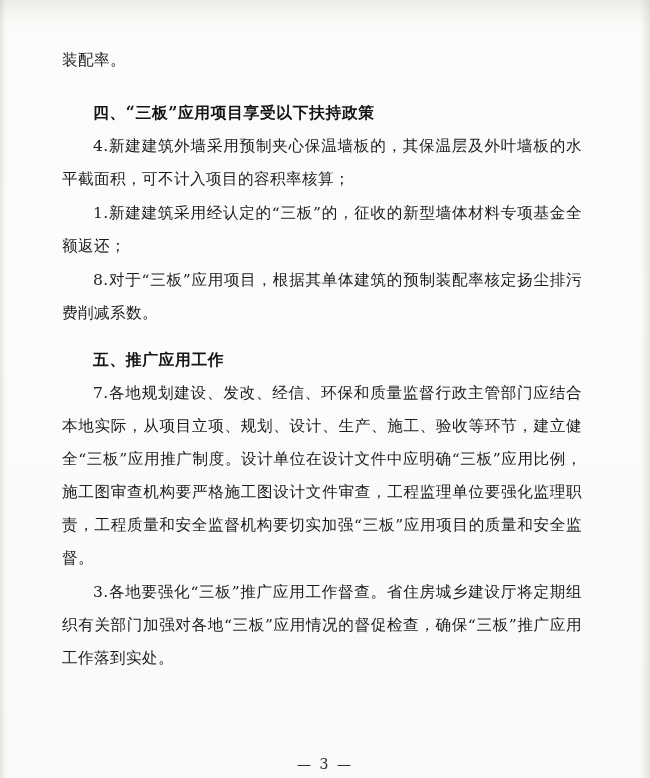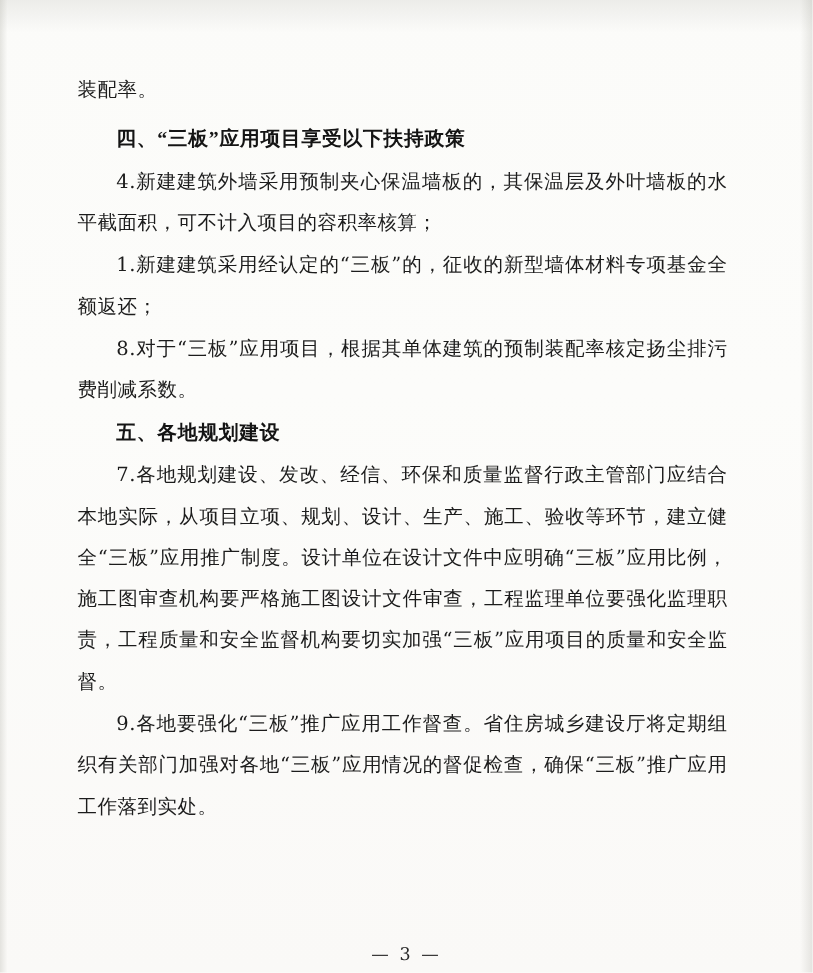--- a/index.html
+++ b/index.html
@@ -32,21 +32,21 @@
     top: 0; right: 0; width: 10px; height: 100%;
     background: linear-gradient(270deg, rgba(150,150,140,0.22), rgba(255,255,255,0));
   }
   .scan-edge-top {
     position: absolute;
     top: 0; left: 0; right: 0; height: 26px;
     background: linear-gradient(180deg, rgba(160,160,150,0.16), rgba(255,255,255,0));
   }
   .content {
     position: absolute;
-    top: 56px;
+    top: 44px;
     left: 62px;
     width: 520px;
   }
   .para {
     font-size: 15.6px;
     line-height: 33px;
     letter-spacing: 0.4px;
     text-align: justify;
     text-justify: inter-ideograph;
     margin: 0 0 1px 0;
@@ -54,23 +54,22 @@
   }
   .para.indent {
     text-indent: 31px;
   }
   .heading {
     font-size: 15.8px;
     line-height: 33px;
     letter-spacing: 0.6px;
     font-weight: bold;
     text-indent: 31px;
-    margin: 0 0 1px 0;
+    margin: 13px 0 1px 0;
     color: #141414;
-    font-family: Liberation Serif, serif;
   }
   .gap-sm { height: 5px; }
   .footer {
     position: absolute;
     bottom: 6px;
     left: 0;
     width: 650px;
     text-align: center;
     font-size: 14px;
     letter-spacing: 2px;
@@ -86,21 +85,21 @@
   <div class="scan-edge-left"></div>
   <div class="scan-edge-right"></div>
 
   <div class="content">
     <p class="para">装配率。</p>
     <div class="gap-sm"></div>
     <p class="heading">四、“三板”应用项目享受以下扶持政策</p>
     <p class="para indent">4.新建建筑外墙采用预制夹心保温墙板的，其保温层及外叶墙板的水平截面积，可不计入项目的容积率核算；</p>
     <p class="para indent">1.新建建筑采用经认定的“三板”的，征收的新型墙体材料专项基金全额返还；</p>
     <p class="para indent">8.对于“三板”应用项目，根据其单体建筑的预制装配率核定扬尘排污费削减系数。</p>
-    <p class="heading">五、各地规划建设</p>
+    <p class="heading">五、推广应用工作</p>
     <p class="para indent">7.各地规划建设、发改、经信、环保和质量监督行政主管部门应结合本地实际，从项目立项、规划、设计、生产、施工、验收等环节，建立健全“三板”应用推广制度。设计单位在设计文件中应明确“三板”应用比例，施工图审查机构要严格施工图设计文件审查，工程监理单位要强化监理职责，工程质量和安全监督机构要切实加强“三板”应用项目的质量和安全监督。</p>
-    <p class="para indent">9.各地要强化“三板”推广应用工作督查。省住房城乡建设厅将定期组织有关部门加强对各地“三板”应用情况的督促检查，确保“三板”推广应用工作落到实处。</p>
+    <p class="para indent">3.各地要强化“三板”推广应用工作督查。省住房城乡建设厅将定期组织有关部门加强对各地“三板”应用情况的督促检查，确保“三板”推广应用工作落到实处。</p>
   </div>
 
   <div class="footer">
     <span>— 3 —</span>
   </div>
 </div>
 
 </body></html>

